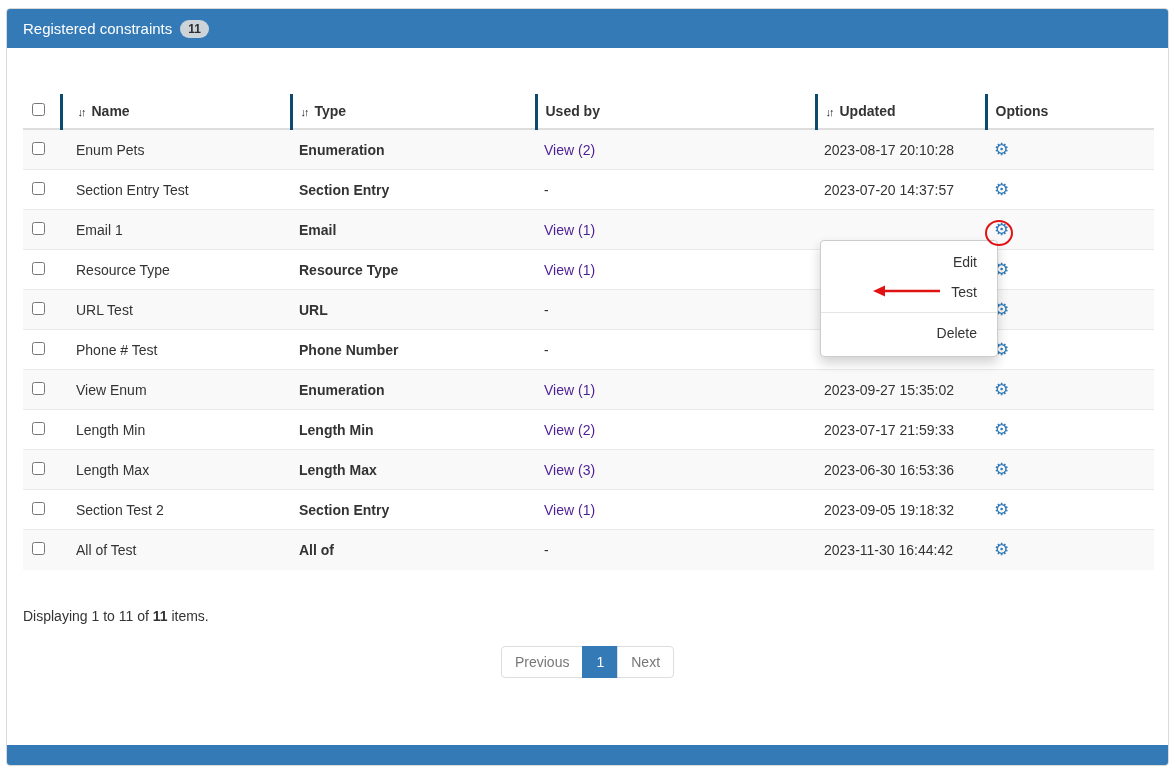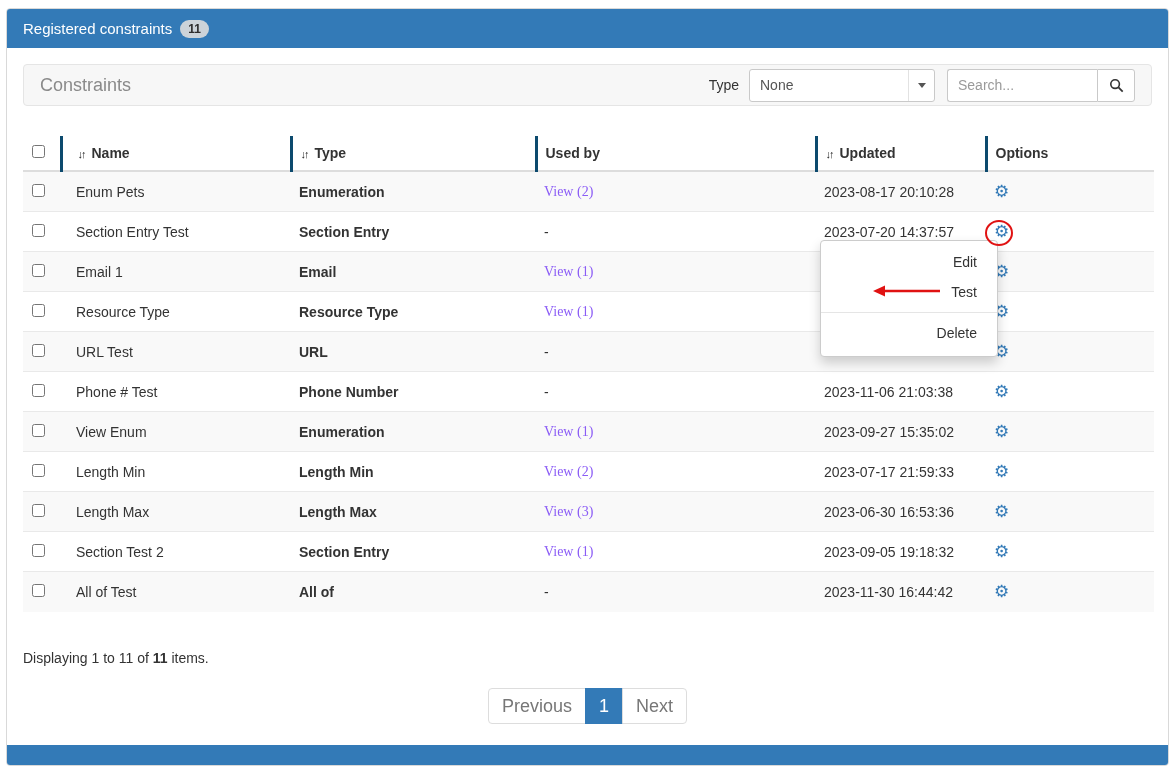--- a/index.html
+++ b/index.html
@@ -42,28 +42,28 @@
              border-right:3px solid #0c4a6e; font-size:14px; }
   thead th:last-child { border-right:none; }
   thead th.sortable { cursor:pointer; }
   .sort-icon { font-size:11px; letter-spacing:-2px; margin-right:7px; color:#222; display:inline-block; }
   tbody td { padding:11px 8px; border-top:1px solid #e9e9e9; color:#333; height:40px; vertical-align:middle; }
   tbody tr:first-child td { border-top:none; }
   tbody tr:nth-child(odd) { background:#f9f9f9; }
   td.col-name, th.col-name { padding-left:15px; }
   td.col-check, th.col-check { padding-left:9px; }
   td.col-type { font-weight:bold; }
-  .link { color:#8b5cf6; cursor:pointer; text-decoration:none;font-family:Liberation Serif, serif; }
+  .link { color:#4c1d95; cursor:pointer; text-decoration:none; }
   .gear { color:#337ab7; font-size:17px; cursor:pointer; line-height:1; }
 
   .summary { text-align:left; margin-top:38px; font-size:14px; color:#333; }
   .summary .count { font-weight:bold; }
 
   .pagination { display:flex; justify-content:center; margin-top:22px; }
-  .page-btn { border:1px solid #ddd; background:#fff; color:#777; font-size:18px; padding:8px 13px;
+  .page-btn { border:1px solid #ddd; background:#fff; color:#777; font-size:14px; padding:8px 13px;
               cursor:pointer; margin-left:-1px; line-height:1; }
   .page-btn.first { border-radius:4px 0 0 4px; margin-left:0; }
   .page-btn.last { border-radius:0 4px 4px 0; }
   .page-btn.active { background:#337ab7; border-color:#337ab7; color:#fff; }
 
   .context-menu { position:absolute; left:820px; top:240px; width:178px; background:#fff;
                   border:1px solid #ccc; border-radius:4px; box-shadow:0 6px 12px rgba(0,0,0,0.18);
                   padding:6px 0 8px 0; z-index:10;text-align:right; }
   .menu-item { padding:6px 20px; font-size:14px; color:#333; cursor:pointer; line-height:18px; }
   .menu-divider { height:1px; background:#e5e5e5; margin:5px 0; }
@@ -78,41 +78,20 @@
 <div id="page">
   <div class="panel">
 
     <div class="panel-header">
       <span>Registered constraints</span>
       <span class="badge">11</span>
     </div>
 
     <div class="panel-body">
 
-      <div class="toolbar">
-        <div class="toolbar-title">Constraints</div>
-        <div class="toolbar-right">
-          <span class="type-label">Type</span>
-          <div class="select">
-            <span class="select-value">None</span>
-            <span class="select-caret-box">
-                <span class="select-caret"></span>
-              </span>
-          </div>
-          <div class="search-group">
-            <input class="search-input" type="text" placeholder="Search..." style="">
-            <button class="search-btn">
-              <svg width="15" height="15" viewBox="0 0 16 16">
-                <circle cx="6.5" cy="6.5" r="4.6" fill="none" stroke="#333" stroke-width="1.7"></circle>
-                <line x1="10.1" y1="10.1" x2="14.6" y2="14.6" stroke="#333" stroke-width="1.9"></line>
-              </svg>
-            </button>
-          </div>
-        </div>
-      </div>
 
       <table>
         <colgroup>
           <col class="c-check">
             <col class="c-name">
             <col class="c-type">
           <col class="c-used">
             <col class="c-updated">
             <col class="c-options">
         </colgroup>

